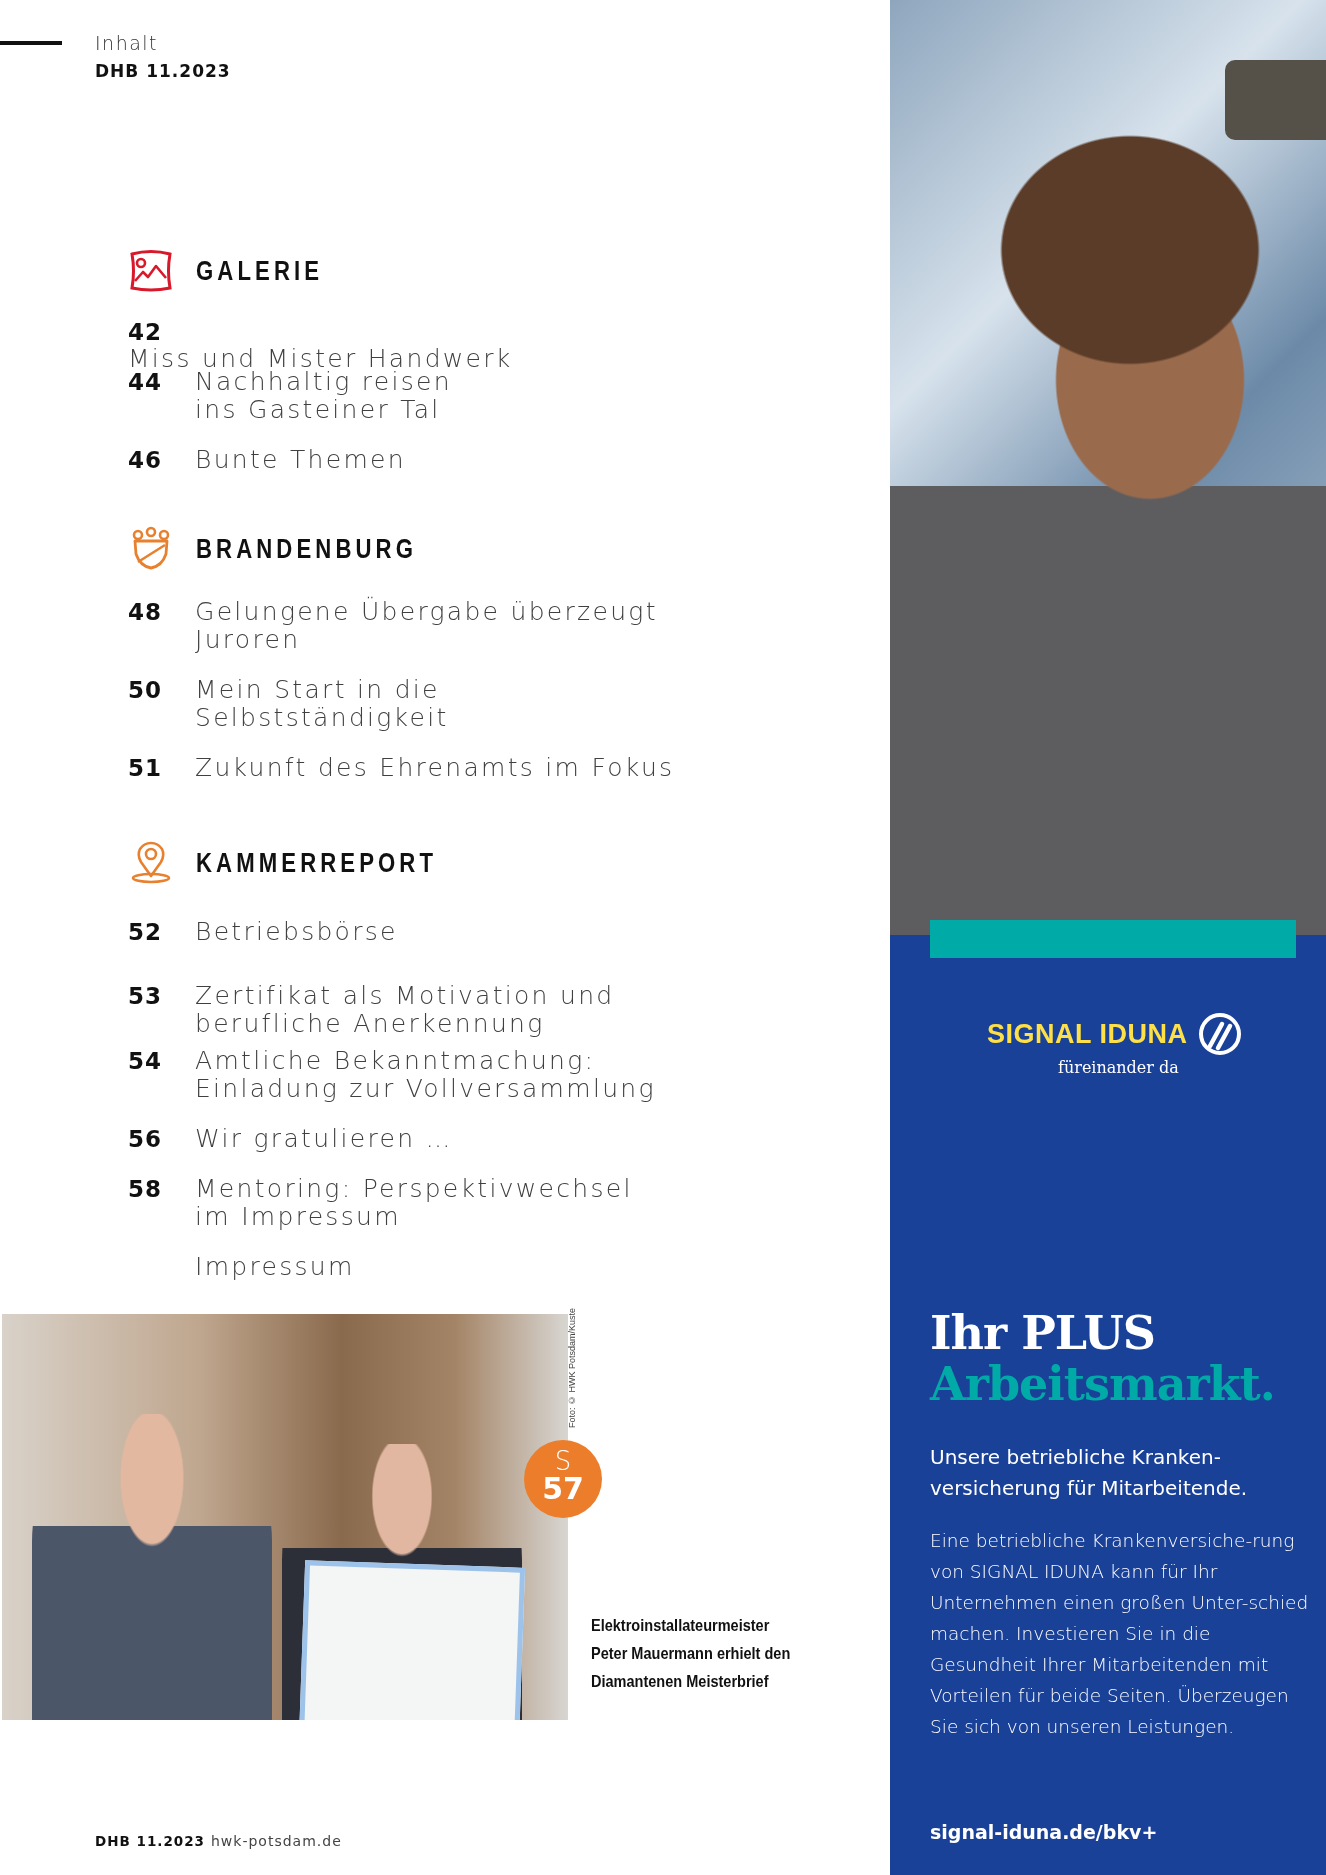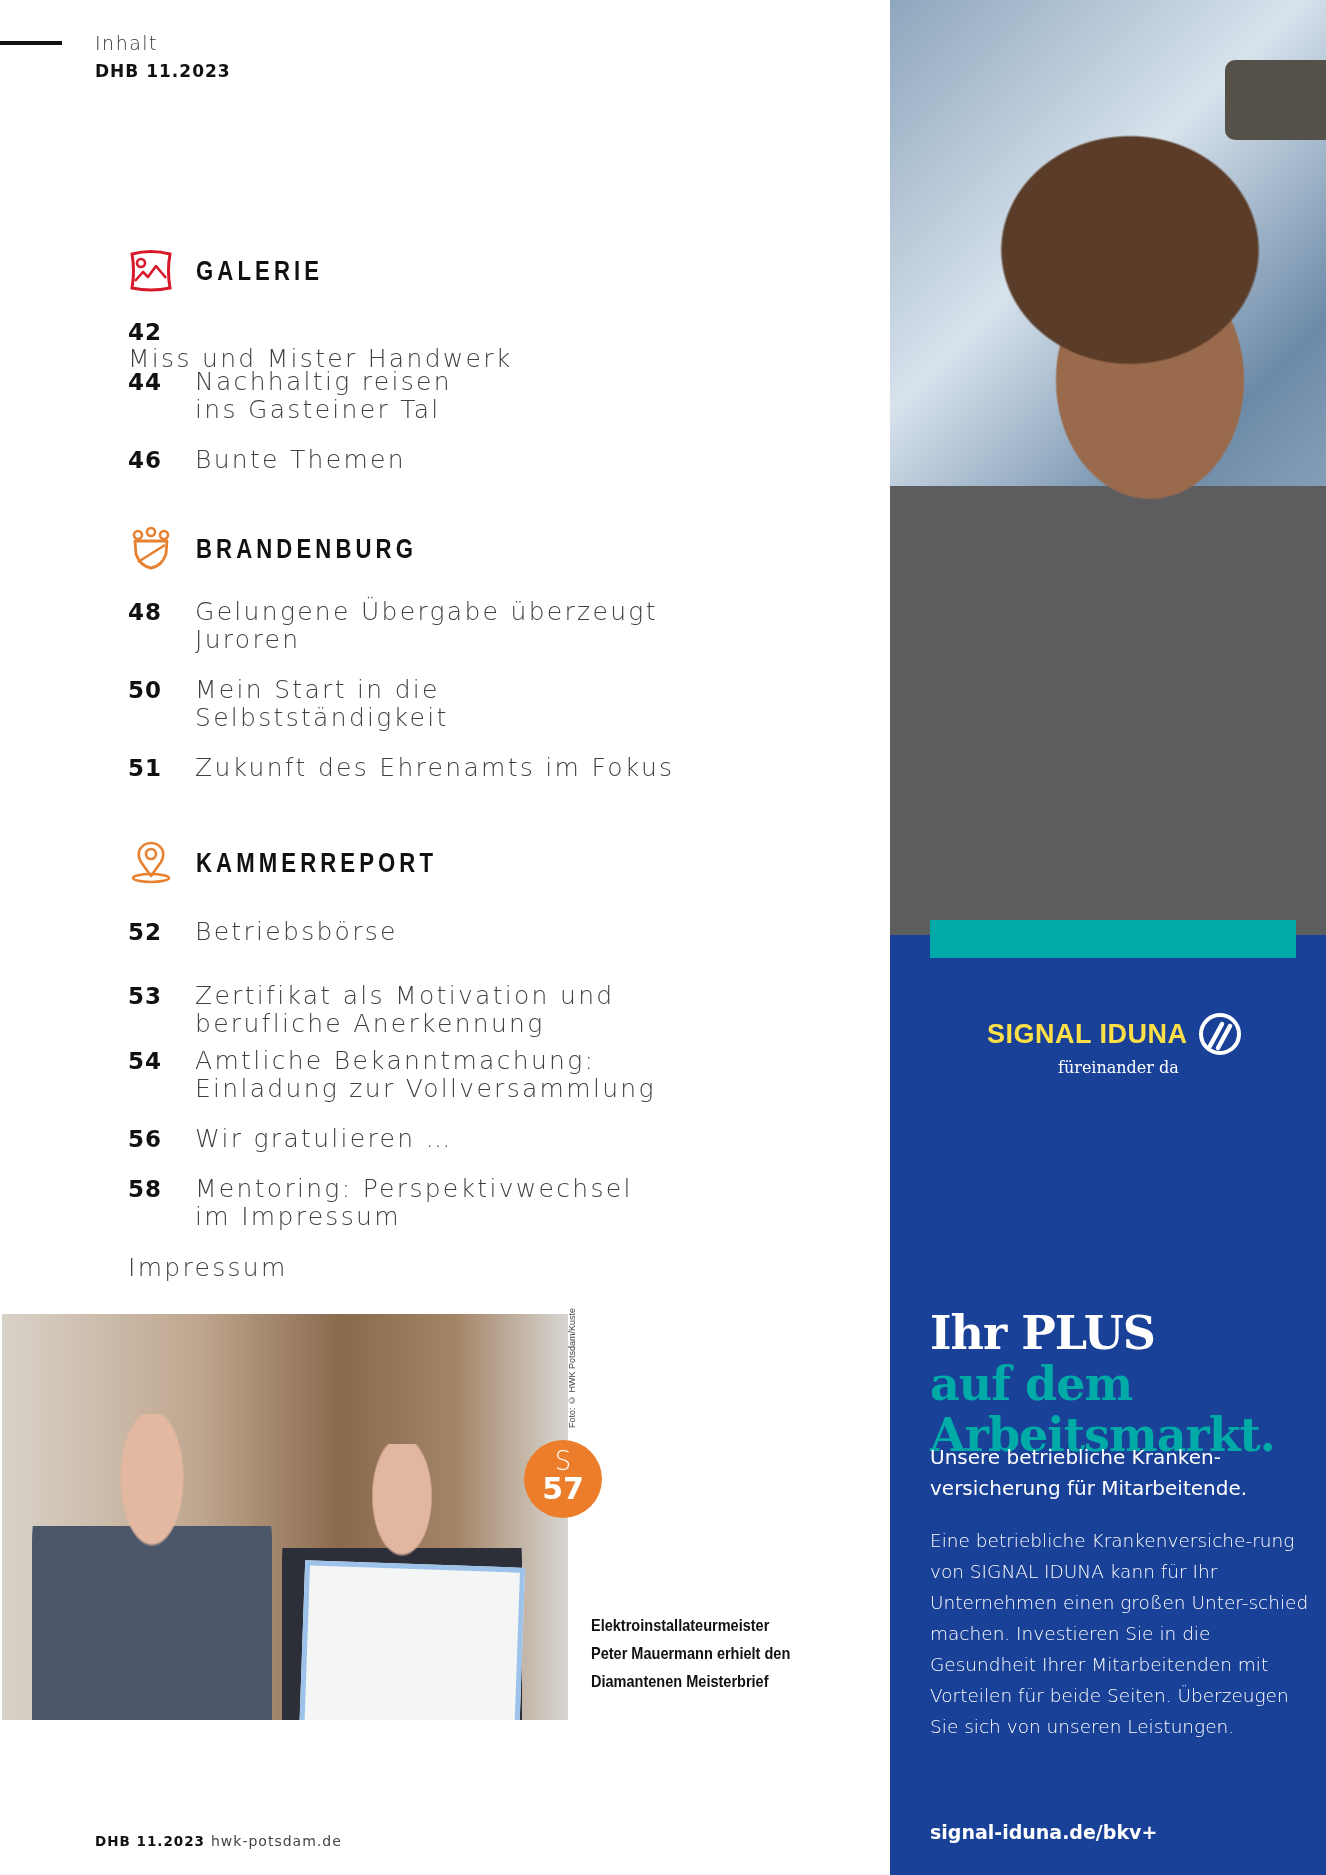--- a/index.html
+++ b/index.html
@@ -149,21 +149,21 @@
 </div>
 <div class="toc-item" style="top:1125px;">
   <span class="toc-page">56</span>
   <span class="toc-title">Wir gratulieren …</span>
 </div>
 <div class="toc-item" style="top:1175px;">
   <span class="toc-page">58</span>
   <span class="toc-title" style="white-space:pre-line">Mentoring: Perspektivwechsel
 im Impressum</span>
 </div>
-<div class="toc-item" style="top:1253px;flex-direction:column;">
+<div class="toc-item" style="top:1253px;">
   <span class="toc-page"></span>
   <span class="toc-title">Impressum</span>
 </div>
 
 <div class="abs photo">
   <div class="man1"></div>
   <div class="man2"></div>
   <div class="cert"></div>
 </div>
 <div class="abs photo-credit">Foto: © HWK Potsdam/Kuste</div>
@@ -184,19 +184,18 @@
   <div class="brand">
     <span class="brand-name">SIGNAL IDUNA</span>
     <svg class="brand-logo" viewBox="0 0 44 44">
       <circle cx="22" cy="22" r="19" fill="none" stroke="#fff" stroke-width="4"></circle>
       <path d="M12 34 L24 12 M20 36 L32 14" stroke="#fff" stroke-width="4.5" stroke-linecap="round"></path>
     </svg>
   </div>
   <div class="brand-tag">füreinander da</div>
   <div class="headline">
     <span class="l1">Ihr PLUS</span>
-    <span class="l2">auf dem</span>
     <span class="l3">Arbeitsmarkt.</span>
   </div>
   <div class="ad-sub">Unsere betriebliche Kranken-versicherung für Mitarbeitende.</div>
   <div class="ad-body">Eine betriebliche Krankenversiche-rung von SIGNAL IDUNA kann für Ihr Unternehmen einen großen Unter-schied machen. Investieren Sie in die Gesundheit Ihrer Mitarbeitenden mit Vorteilen für beide Seiten. Überzeugen Sie sich von unseren Leistungen.</div>
   <div class="ad-url">signal-iduna.de/bkv+</div>
 </div>
 
 </body></html>

